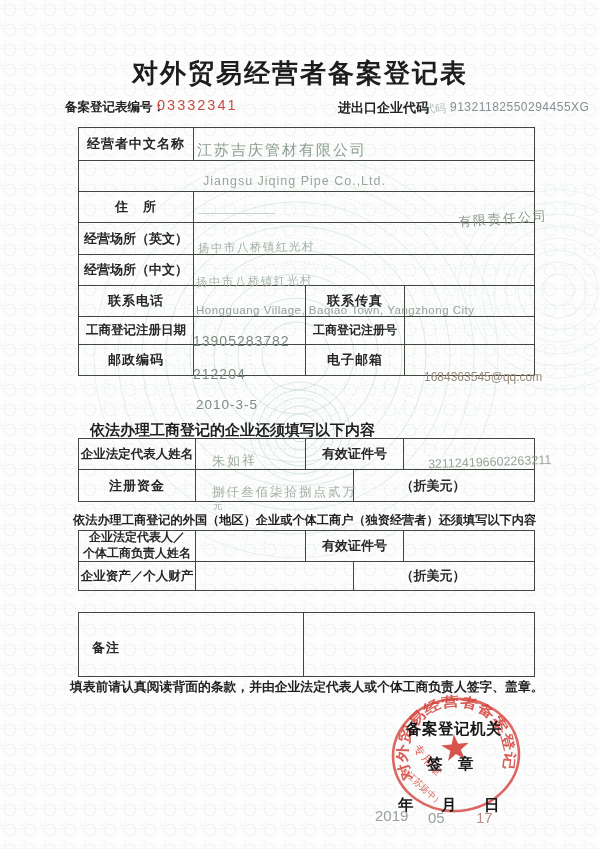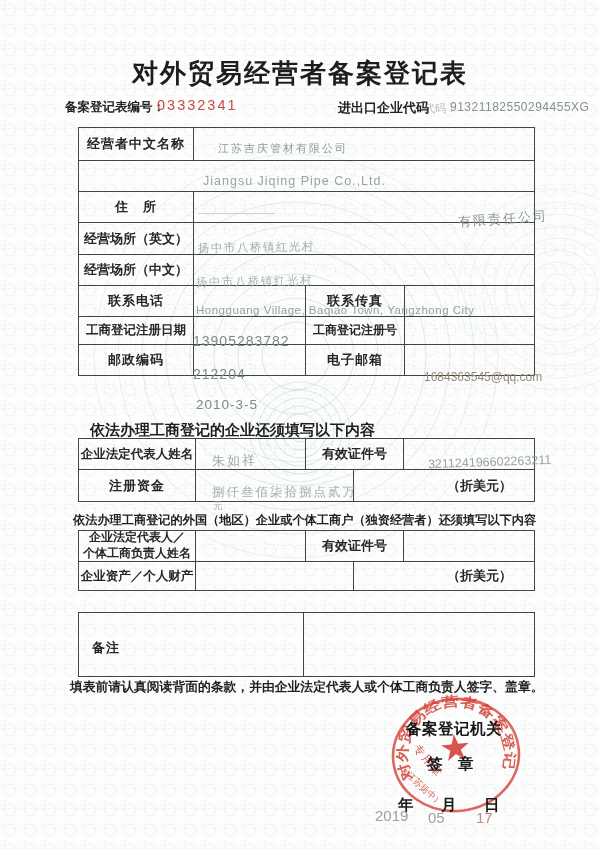--- a/index.html
+++ b/index.html
@@ -25,21 +25,21 @@
   .tbl{position:absolute;left:78px;width:457px;border:1px solid #43463f;z-index:1;box-sizing:border-box;background:transparent;}
   .tr{display:flex;border-top:1px solid #43463f;box-sizing:border-box;}
   .tr:first-child{border-top:none;}
   .td{border-right:1px solid #43463f;box-sizing:border-box;display:flex;flex-direction:column;
       align-items:center;justify-content:center;flex-shrink:0;overflow:visible;}
   .td:last-child{border-right:none;}
   .grow{flex:1 1 auto;}
   .lab{font-weight:bold;font-size:13px;color:#262626;letter-spacing:1px;white-space:nowrap;}
   .lab-sm{font-weight:bold;font-size:12px;color:#262626;white-space:nowrap;line-height:1.3;}
   .left-top{align-items:flex-start;justify-content:center;padding:7px 0 0 13px;}
-  .right-pad{align-items:flex-end;justify-content:center;padding-right:22px;}
+  .right-pad{align-items:center;justify-content:center;padding-right:22px;}
 
   .shead{position:absolute;z-index:2;font-weight:bold;color:#1f1f1f;white-space:nowrap;}
 
   .fv{position:absolute;z-index:2;white-space:nowrap;font-family:"Liberation Sans","DejaVu Sans",sans-serif;}
 
   .note{position:absolute;left:70px;top:679px;font-size:12.8px;font-weight:bold;color:#1f1f1f;z-index:2;white-space:nowrap;}
 
   .stamp-blk{position:absolute;left:368px;top:680px;width:190px;height:165px;z-index:3;}
   .stamp-svg{position:absolute;left:0;top:0;}
   .ovl{position:absolute;z-index:4;white-space:nowrap;color:#171717;font-weight:bold;}
@@ -144,21 +144,21 @@
           <span class="lab">邮政编码</span>
         </div>
       <div class="td" style="width:112px;"></div>
       <div class="td" style="width:99px;">
           <span class="lab">电子邮箱</span>
         </div>
       <div class="td grow"></div>
     </div>
   </div>
 
-  <div class="fv" style="left:218px;top:141px;font-size:11px;letter-spacing:2px;color:#8e9c92;">江苏吉庆管材有限公司</div>
+  <div class="fv" style="left:197px;top:141px;font-size:15px;letter-spacing:2px;color:#8e9c92;">江苏吉庆管材有限公司</div>
   <div class="fv" style="left:203px;top:174px;font-size:12.5px;letter-spacing:1px;color:#9aa69d;">Jiangsu Jiqing Pipe Co.,Ltd.</div>
   <div class="fv" style="left:198px;top:206px;font-size:11px;color:#aab6ad;opacity:0.75;">———————</div>
   <div class="fv" style="left:458px;top:210px;font-size:13px;letter-spacing:2px;color:#8e968d;transform:rotate(-4deg);">有限责任公司</div>
   <div class="fv" style="left:198px;top:240px;font-size:11.5px;letter-spacing:1.5px;color:#a3b0a7;transform:rotate(-1deg);">扬中市八桥镇红光村</div>
   <div class="fv" style="left:196px;top:274px;font-size:11.5px;letter-spacing:1.5px;color:#aab5ac;transform:rotate(-1deg);">扬中市八桥镇红光村</div>
   <div class="fv" style="left:196px;top:304px;font-size:11.5px;letter-spacing:0.5px;color:#96a29a;">Hongguang Village, Baqiao Town, Yangzhong City</div>
   <div class="fv" style="left:193px;top:333px;font-size:14px;letter-spacing:1px;color:#7c8b82;">13905283782</div>
   <div class="fv" style="left:193px;top:366px;font-size:14px;letter-spacing:1px;color:#7e8d84;">212204</div>
   <div class="fv" style="left:424px;top:370px;font-size:12px;color:#97897a;">1684363545@qq.com</div>
   <div class="fv" style="left:196px;top:397px;font-size:13.5px;letter-spacing:1px;color:#7c8b82;">2010-3-5</div>

